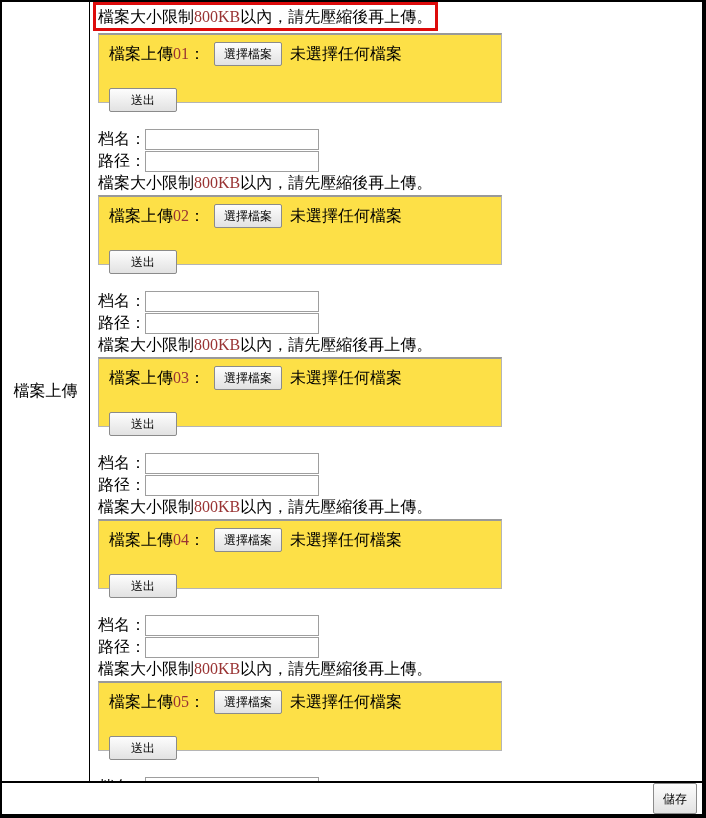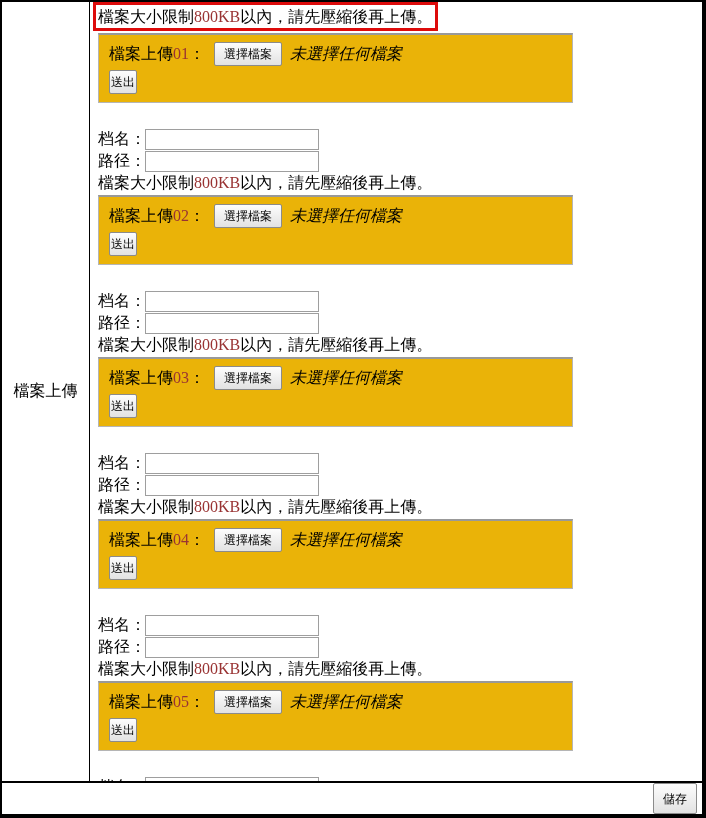--- a/index.html
+++ b/index.html
@@ -51,49 +51,49 @@
   }
   .highlight {
     display: block;
     width: fit-content;
     border: 3px solid #dd0b0b;
     margin: -2px 0 0 -5px;
     padding: 1px 3px 1px 2px;
   }
   .upload-box {
     box-sizing: border-box;
-    width: 475px;
+    width: 404px;
     height: 70px;
     border: 1px solid #b5b5b5;
     border-top: 2px solid #999;
     margin-top: 2px;
     padding: 7px 0 0 10px;
-    background: #eab308;
+    background: #fde047;
   }
   .box-row {
     display: flex;
     align-items: center;
     font-size: 16px;
     line-height: 24px;
   }
   .box-label { white-space: nowrap; }
   .btn {
     font-family: "Liberation Serif", "DejaVu Serif", serif;
     font-size: 12px;
     color: #000;
     background: linear-gradient(#fdfdfd, #e2e2e2);
     border: 1px solid #8b8b8b;
     border-radius: 2px;
     padding: 3px 9px;
     line-height: 16px;
     cursor: pointer;
   }
   .choose-btn { margin-left: 9px; }
-  .nofile { margin-left: 8px; font-size: 16px; white-space: nowrap; font-style: italic; }
-  .submit-btn { margin-top: 4px; padding: 3px 1px; }
+  .nofile { margin-left: 8px; font-size: 16px; white-space: nowrap; }
+  .submit-btn { margin-top: 22px; padding: 3px 21px; }
   .field-pair { margin-top: 25px; }
   .field-row {
     display: flex;
     align-items: center;
     height: 22px;
     font-size: 16px;
   }
   .field-label {
     width: 47px;
     min-width: 47px;

